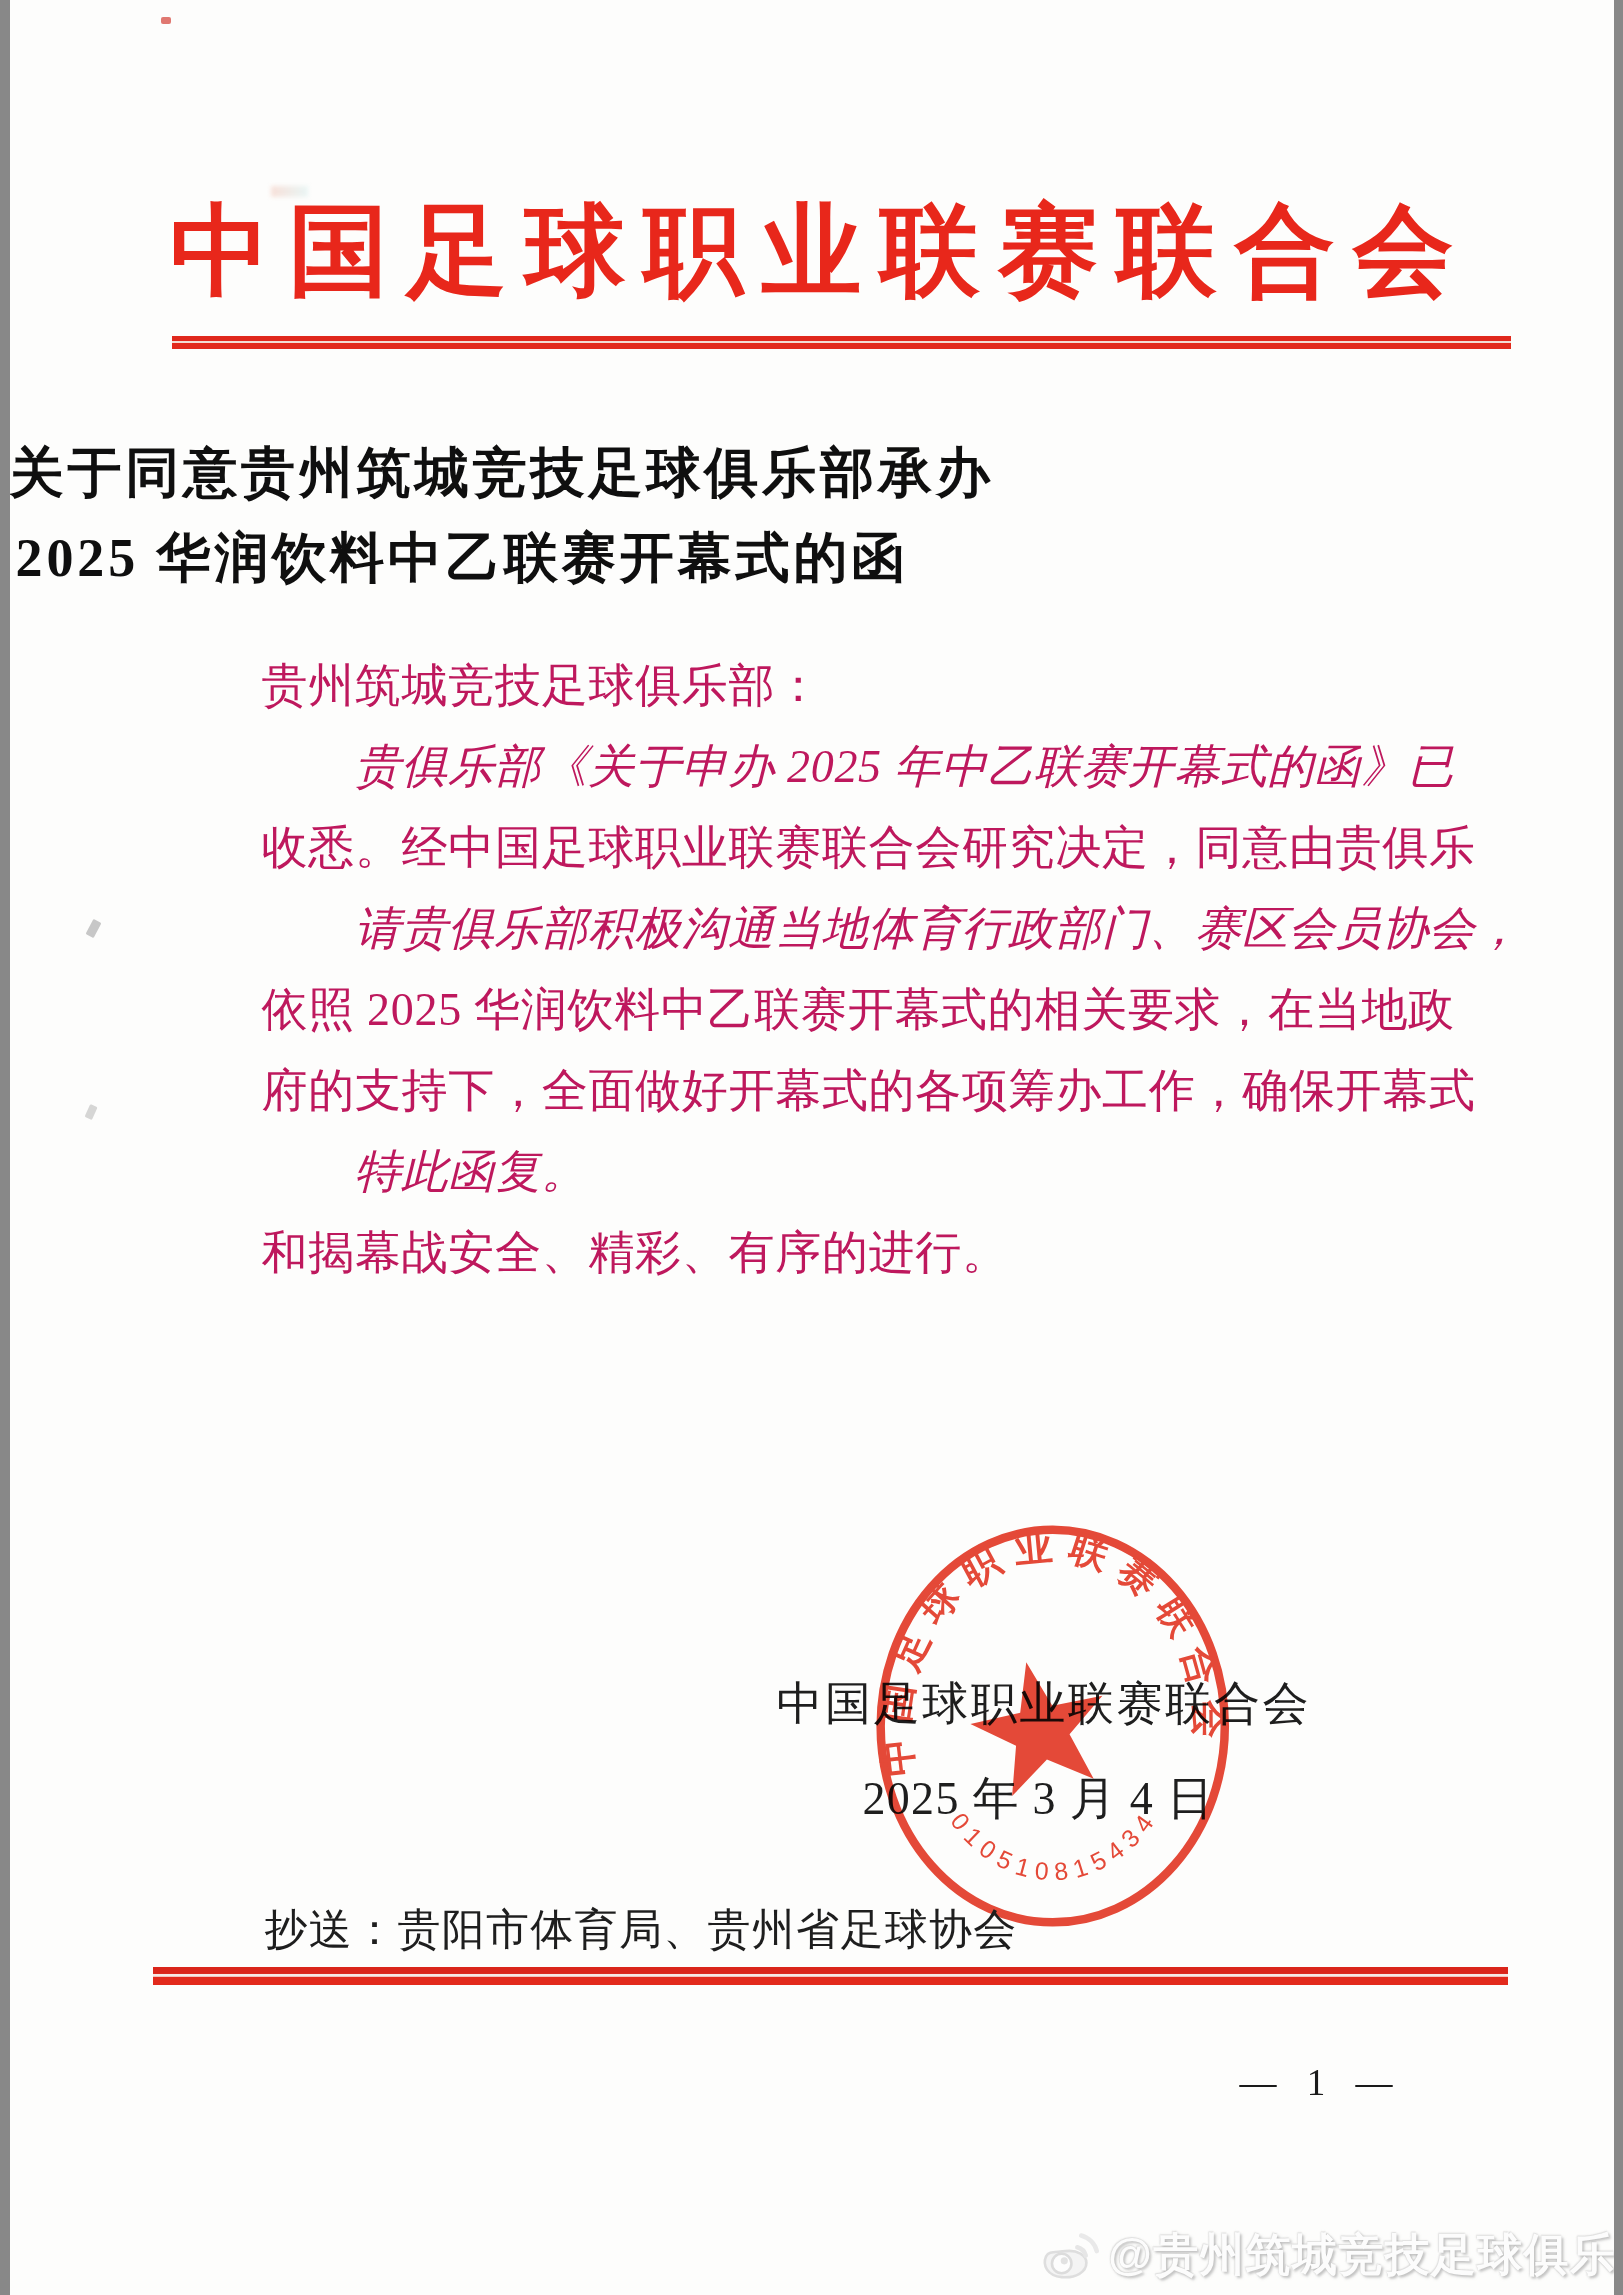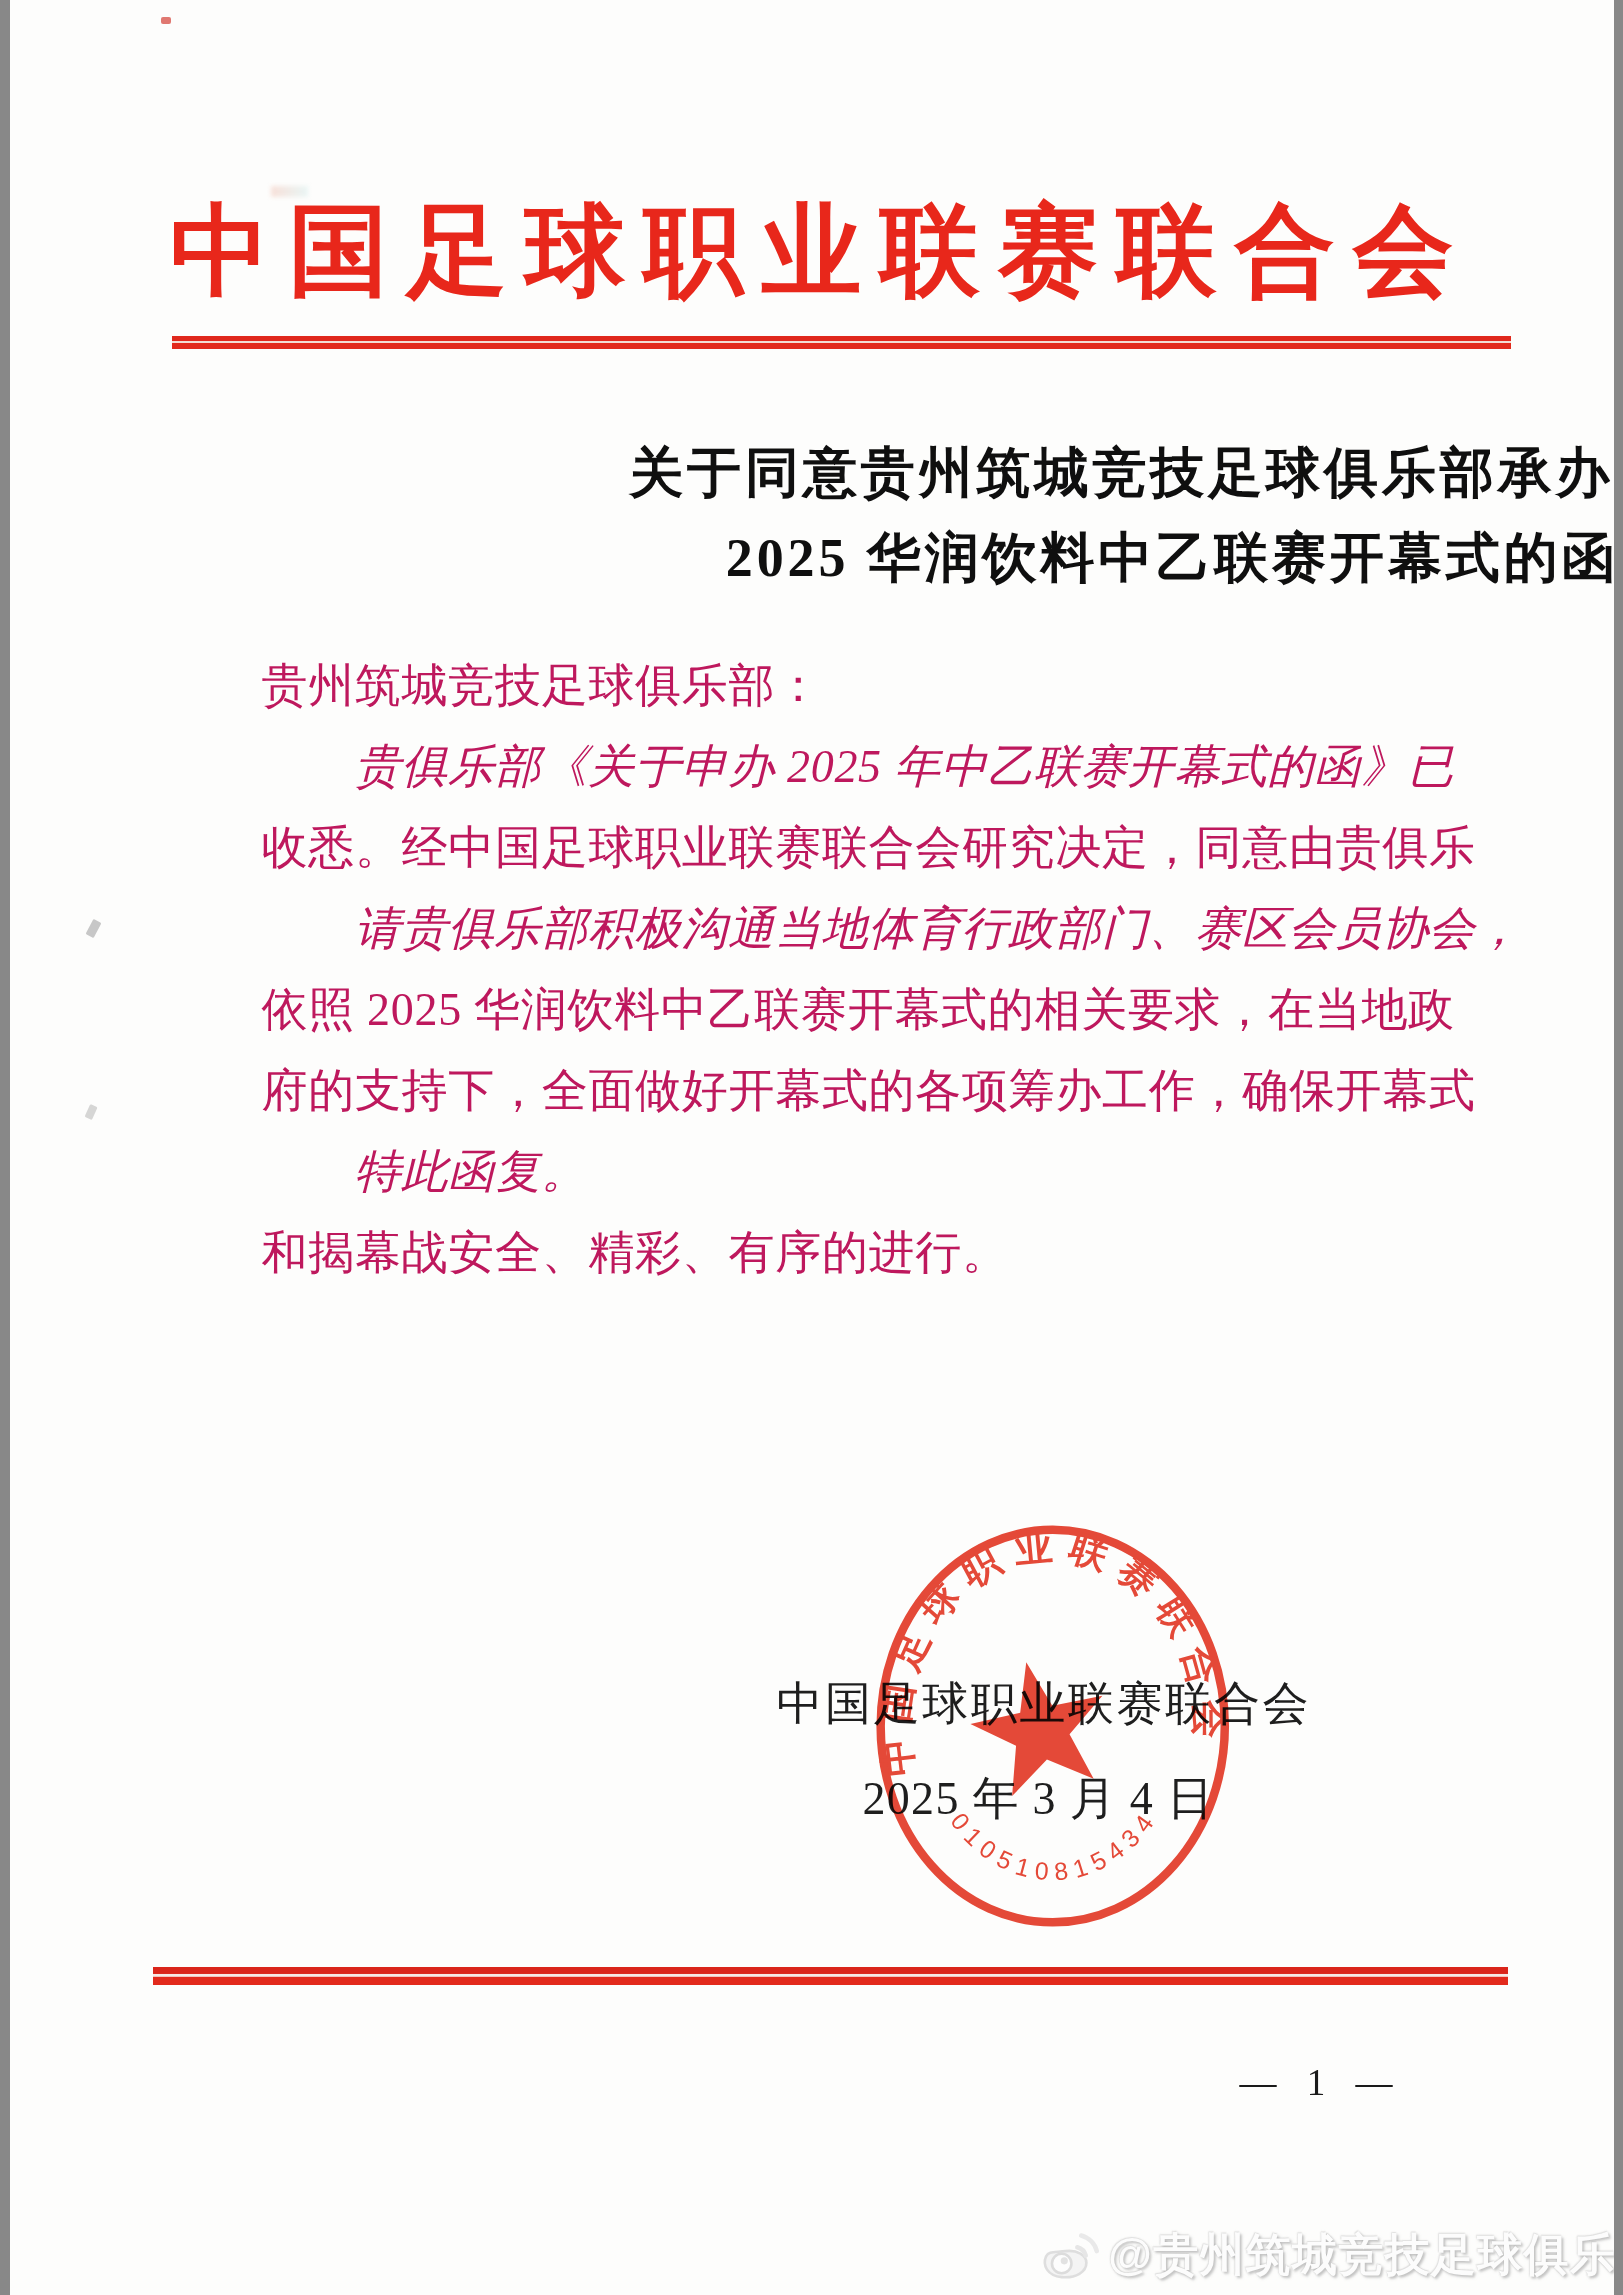--- a/index.html
+++ b/index.html
@@ -25,21 +25,21 @@
     position:absolute;left:162px;top:336px;width:1339px;height:13px;
     background:linear-gradient(to bottom,#e0281c 0 42%,#f3ddd4 42% 56%,#e22a1c 56% 100%);
   }
   .doc-number{
     position:absolute;top:372px;right:260px;
     font-size:38px;line-height:42px;letter-spacing:2px;
     color:#1c1c1c;white-space:nowrap;
   }
   
   .doc-title{
-    position:absolute;left:0;width:100%;text-align:right;
+    position:absolute;left:0;width:100%;text-align:left;
     font-size:54px;font-weight:bold;color:#0f0f0f;
     letter-spacing:3.9px;white-space:nowrap;
   }
   .doc-title.l1{top:437px;}
   .doc-title.l2{top:522px;padding-left:6px;}
   
   .body-block{
     position:absolute;left:252px;top:645px;width:1124px;
     font-size:46px;line-height:81px;
     color:#be185d;
@@ -129,20 +129,21 @@
     <ellipse cx="285" cy="318" rx="263" ry="300" fill="none" stroke="#e43b28" stroke-width="13"></ellipse>
     <polygon points="0,-108 25.1,-34.4 103.1,-33.5 41.8,13.6 63.7,87.7 0,44 -63.7,87.7 -41.8,13.6 -103.1,-33.5 -25.1,-34.4" transform="translate(267,326) rotate(-12)" fill="#e43b28"></polygon>
     <text font-size="58" fill="#e43b28" letter-spacing="20" font-family="'Liberation Serif','DejaVu Serif',serif" font-weight="bold">
       <textPath href="#ringPath" startOffset="14">中国足球职业联赛联合会</textPath>
     </text>
     <text font-size="38" fill="#e43b28" letter-spacing="11" font-family="'Liberation Sans','DejaVu Sans',sans-serif">
       <textPath href="#serialPath" startOffset="12">010510815434</textPath>
     </text>
   </svg>
 
+  <div class="cc-line">抄送：贵阳市体育局、贵州省足球协会</div>
   <div class="rule-bottom"></div>
   <div class="page-number">— 1 —</div>
 
   <div class="watermark">
     <svg width="65" height="60" viewBox="0 0 100 92" xmlns="http://www.w3.org/2000/svg">
       <path d="M14 48 C8 62 16 78 38 80 C60 82 76 72 76 58 C76 46 62 38 44 40 C26 42 18 40 14 48 Z" fill="#f4f4f4" stroke="#dedede" stroke-width="4"></path>
       <circle cx="38" cy="59" r="15" fill="#fdfdfd" stroke="#dcdcdc" stroke-width="4"></circle>
       <circle cx="42" cy="55" r="5.5" fill="#e2e2e2"></circle>
       <path d="M62 34 a 18 18 0 0 1 13 13" fill="none" stroke="#e6e6e6" stroke-width="7" stroke-linecap="round"></path>
       <path d="M68 16 a 34 34 0 0 1 24 24" fill="none" stroke="#e9e9e9" stroke-width="7" stroke-linecap="round"></path>

